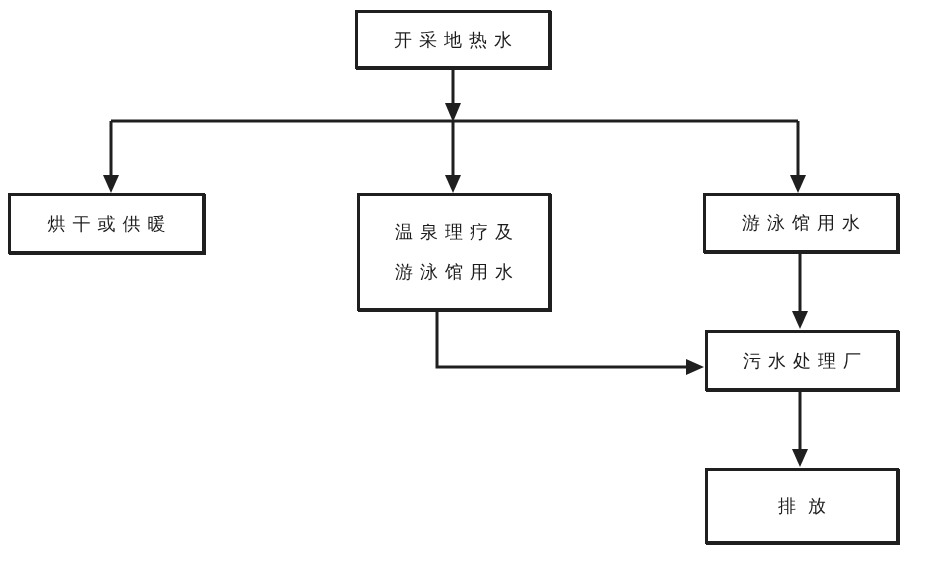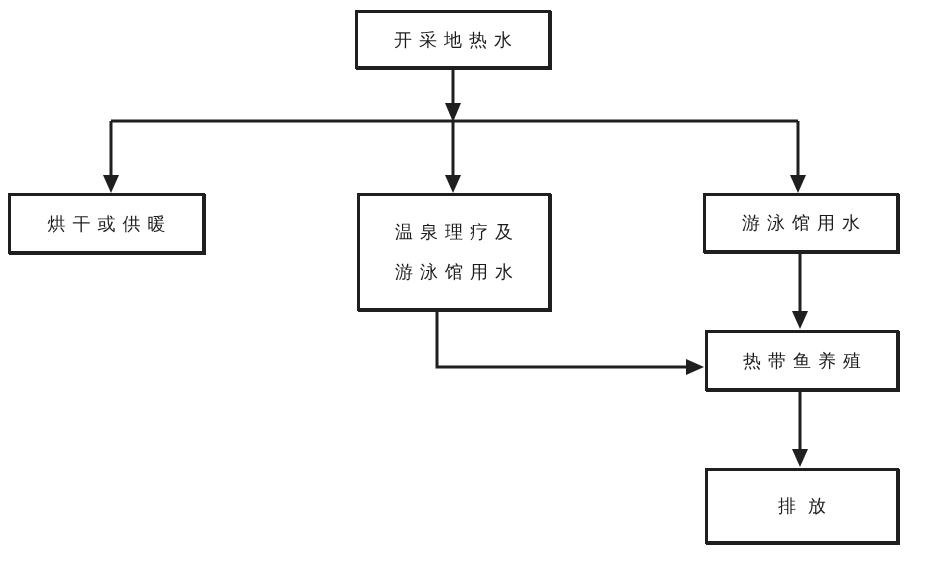--- a/index.html
+++ b/index.html
@@ -105,17 +105,17 @@
 
   <div class="node node-source">开采地热水</div>
 
   <div class="node node-drying">烘干或供暖</div>
 
   <div class="node node-spa">温泉理疗及
 游泳馆用水</div>
 
   <div class="node node-fish">游泳馆用水</div>
 
-  <div class="node node-sewage">热带鱼养殖</div>
+  <div class="node node-sewage">污水处理厂</div>
 
   <div class="node node-discharge">排放</div>
 
 </div>
 
 </body></html>

